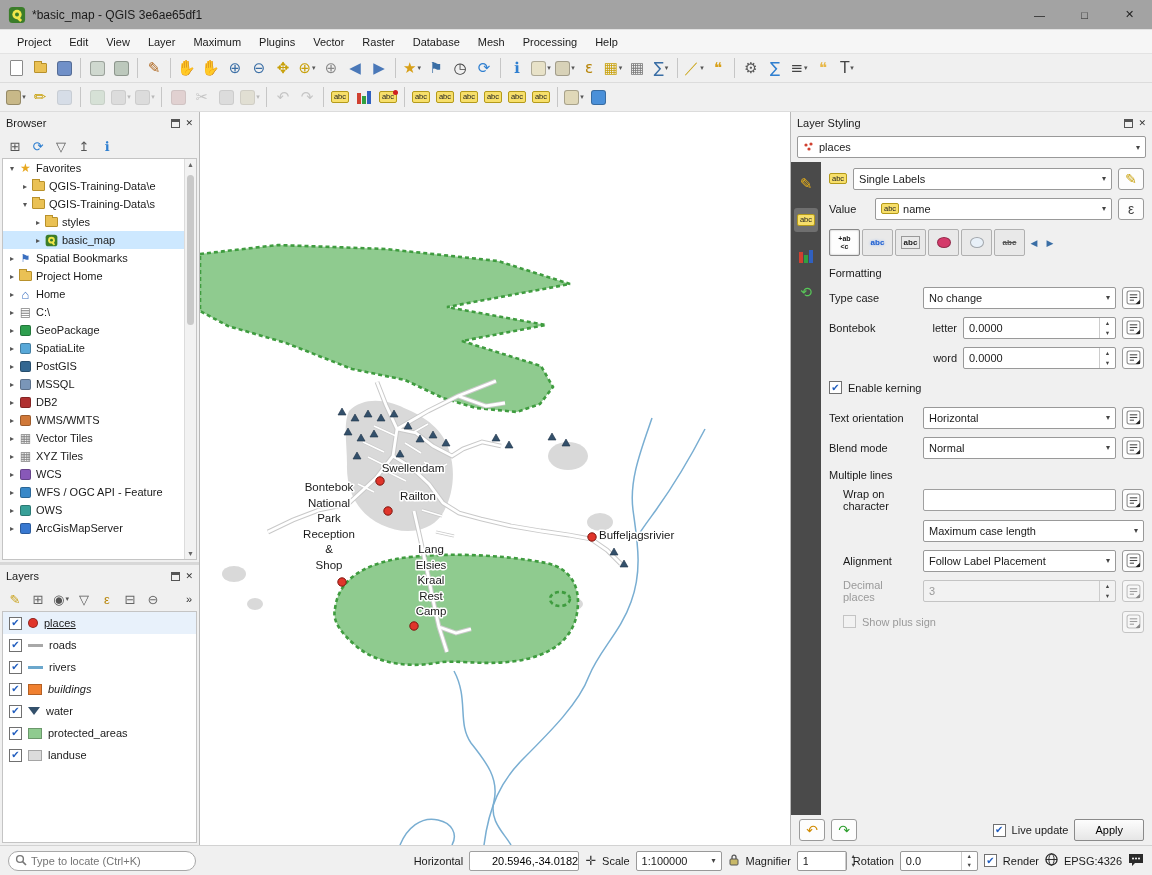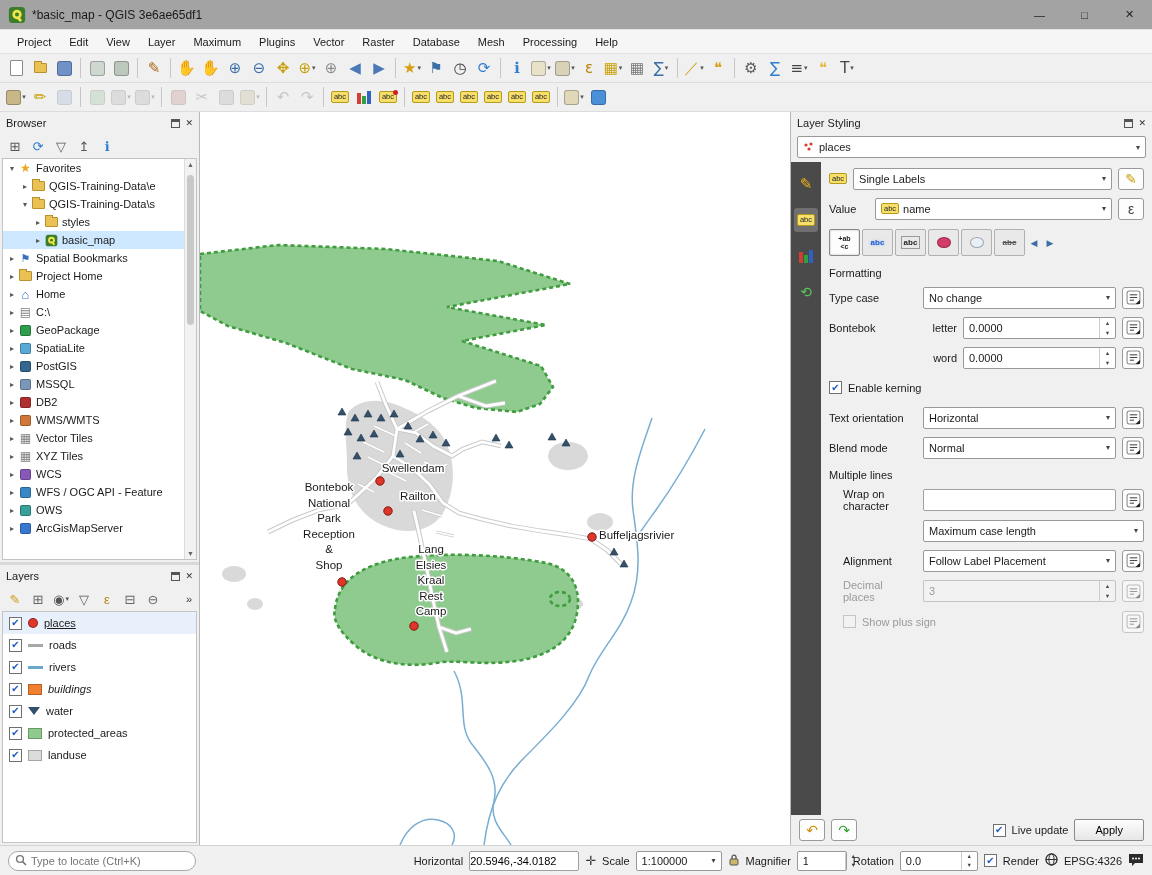--- a/index.html
+++ b/index.html
@@ -112,21 +112,21 @@
   .disabled-ctl { background:#f2f2f2 !important; border-color:#c4c4c4 !important; color:#9a9a9a; }
   .styling-footer { height:30px; flex:none; display:flex; align-items:center; gap:6px; padding:0 8px; }
   .sf-btn { width:26px; height:22px; border:1px solid #9a9a9a; border-radius:3px; background:#fdfdfd; display:flex; align-items:center; justify-content:center; font-size:14px; }
   .btn-apply { height:22px; padding:0 20px; border:1px solid #8a8a8a; background:linear-gradient(#fdfdfd,#e6e6e6); border-radius:2px; font-family:inherit; font-size:11px; }
   .ellipsis-btn { width:26px; height:20px; border:1px solid #9a9a9a; border-radius:2px; background:#f4f4f4; margin-left:auto; text-align:center; }
 
   
   .statusbar { height:30px; display:flex; align-items:center; gap:6px; padding:0 8px; background:#f0f0f0; border-top:1px solid #d2d2d2; }
   .locator { width:188px; height:20px; border:1px solid #a8a8a8; border-radius:10px; background:#fff; display:flex; align-items:center; padding:0 6px; gap:4px; }
   .locator input { border:none; outline:none; flex:1; font:11px "Liberation Sans",sans-serif; color:#333; min-width:0; background:transparent; }
-  .sb-input { height:20px; border:1px solid #a0a0a0; background:#fff; text-align:left; font:11px "Liberation Sans",sans-serif; border-radius:2px; }
+  .sb-input { height:20px; border:1px solid #a0a0a0; background:#fff; text-align:right; font:11px "Liberation Sans",sans-serif; border-radius:2px; }
   .sb-combo { height:20px; }
   .sb-spin { height:20px; flex:none; }
   .spacer { flex:1; }
   .sb-glyph { font-size:13px; color:#333; font-family:"DejaVu Sans",sans-serif; }
 </style>
 </head>
 <body>
 
 <div class="titlebar">
   <span class="logo svg-slot">

